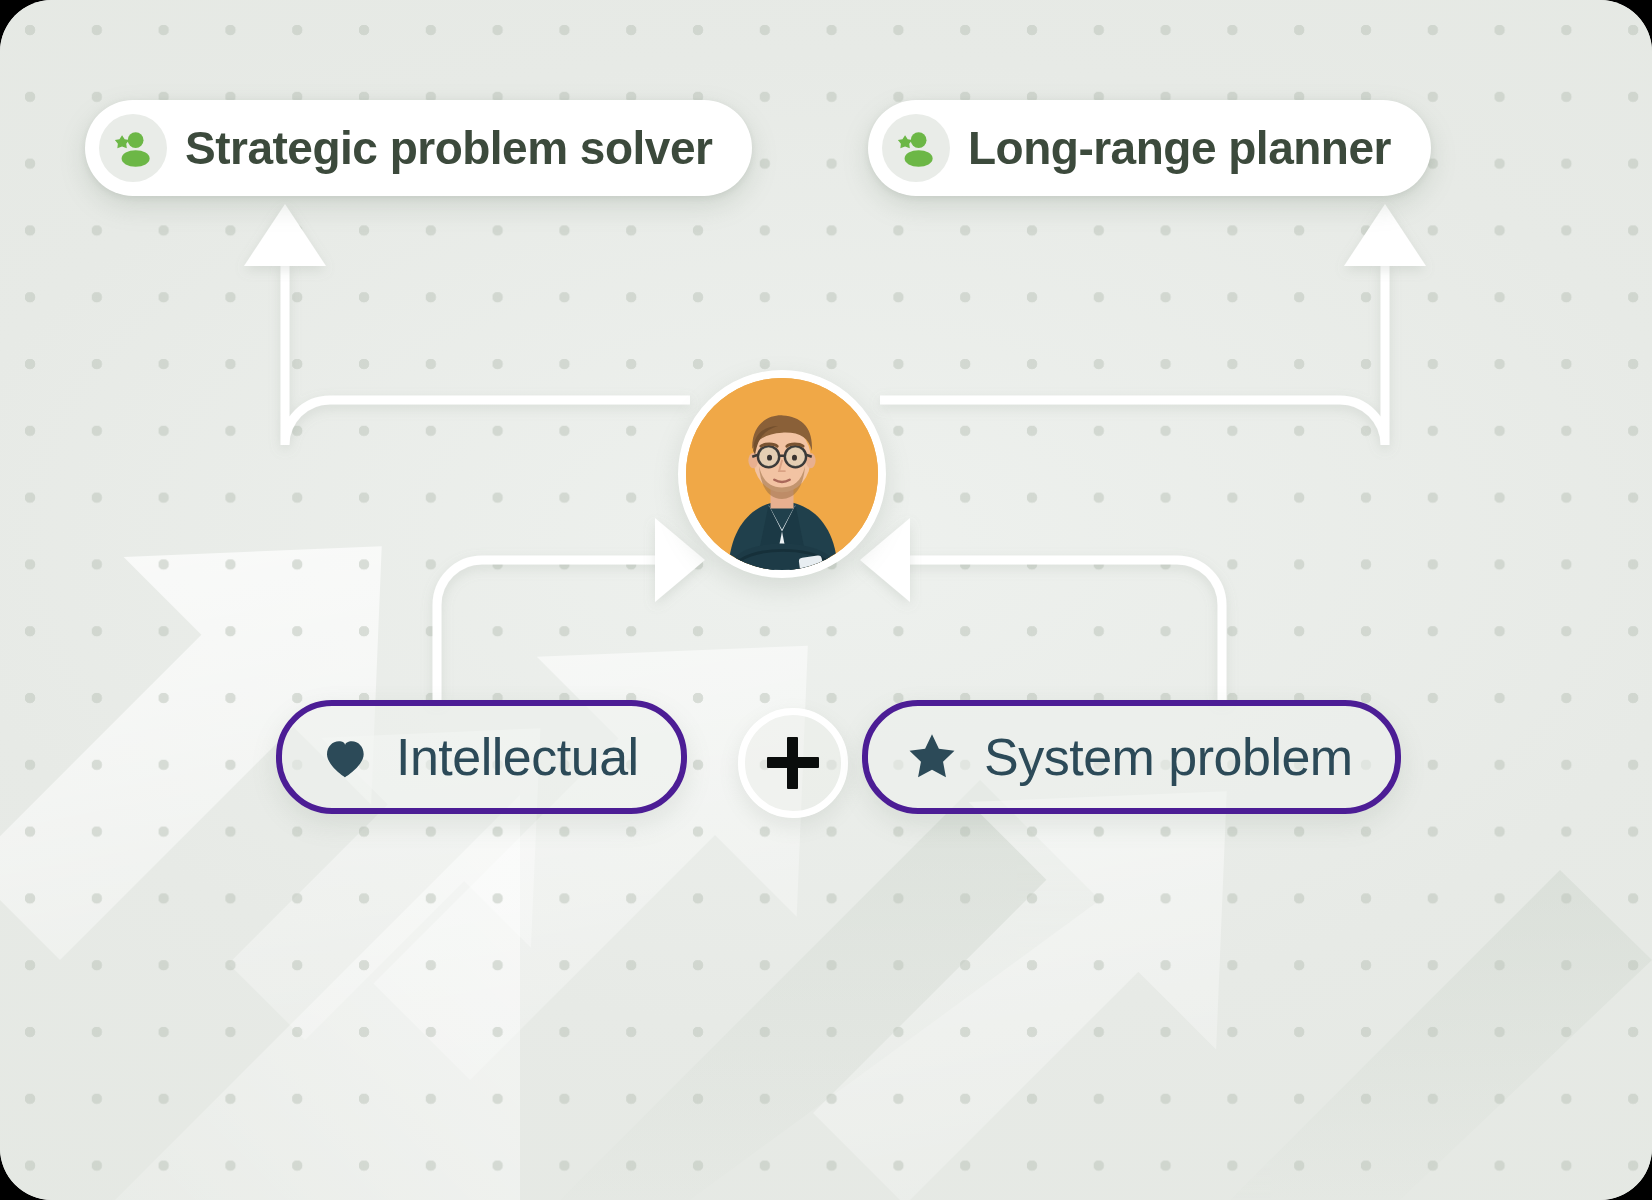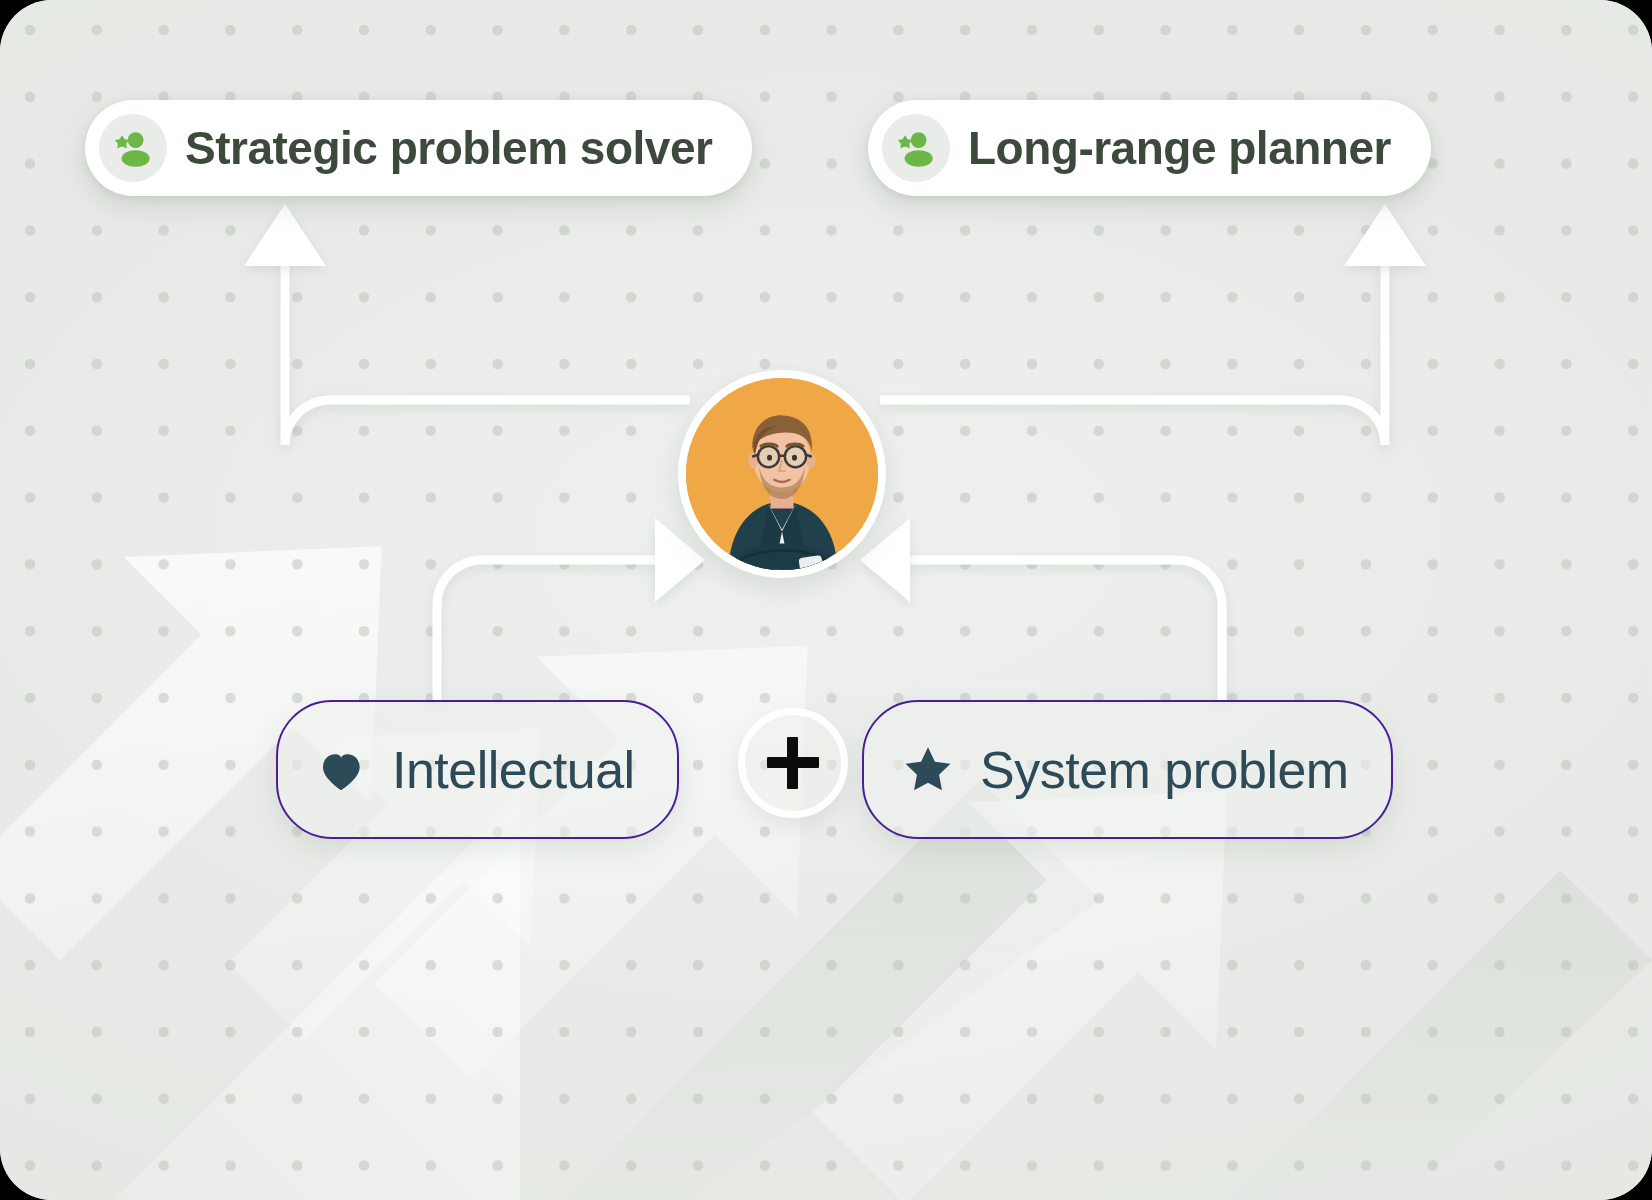--- a/index.html
+++ b/index.html
@@ -57,23 +57,23 @@
   .pill-top .icon-wrap svg{width:42px;height:42px;display:block;}
   .pill-top .label{
     font-size:46px;
     font-weight:700;
     color:#3c4a3c;
     letter-spacing:-0.5px;
     line-height:1;
   }
 
   .pill-bottom{
-    height:139px;
+    height:114px;
     background:rgba(237,240,236,.55);
-    border:2px solid #4c1d95;
+    border:6px solid #4c1d95;
     border-radius:56px;
     padding-left:34px;padding-right:42px;
     box-shadow:0 10px 26px rgba(120,135,120,.16);
   }
   .pill-bottom .glyph{
     flex:0 0 auto;
     margin-right:22px;
     display:flex;align-items:center;justify-content:center;
   }
   .pill-bottom .glyph svg{display:block;}

